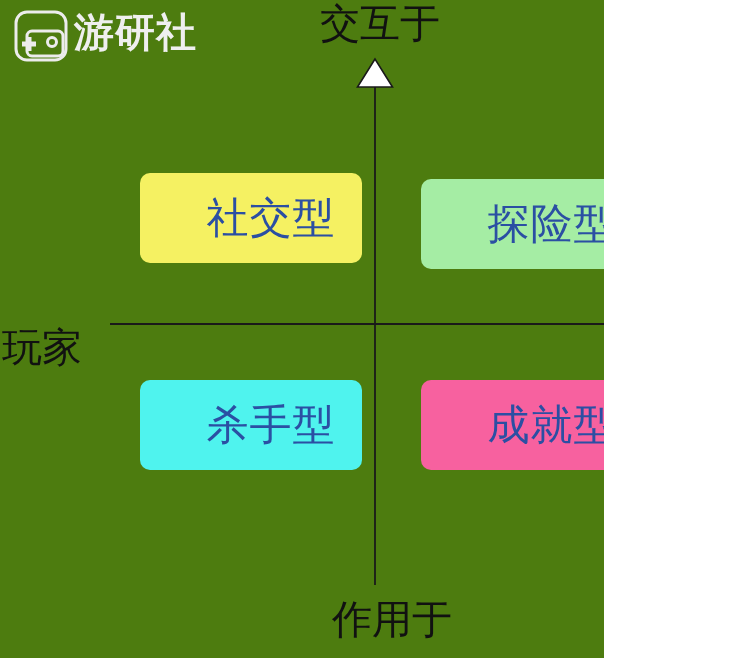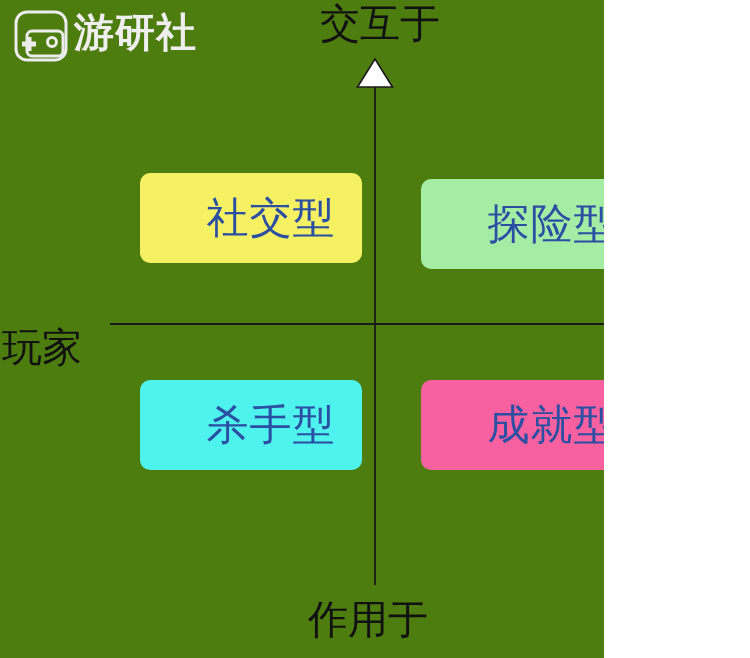--- a/index.html
+++ b/index.html
@@ -31,21 +31,21 @@
   .axes polygon{fill:#ffffff;stroke:#1a1a1a;stroke-width:1.6;}
   
   .axis-label{
     position:absolute;
     color:#111111;
     font-size:40px;
     line-height:1.1;
     white-space:nowrap;
   }
   .axis-label.top{left:308px;top:2px;width:144px;text-align:center;}
-  .axis-label.bottom{left:308px;top:598px;width:144px;text-align:left;}
+  .axis-label.bottom{left:308px;top:598px;width:144px;text-align:right;}
   .axis-label.left{left:2px;top:301px;margin-top:25px;}
   .axis-label.right{left:664px;top:301px;}
   
   .quad{
     position:absolute;
     width:182px;height:90px;
     border-radius:10px;
     display:flex;align-items:center;justify-content:center;
     font-size:42px;
     color:#2b4fa3;

